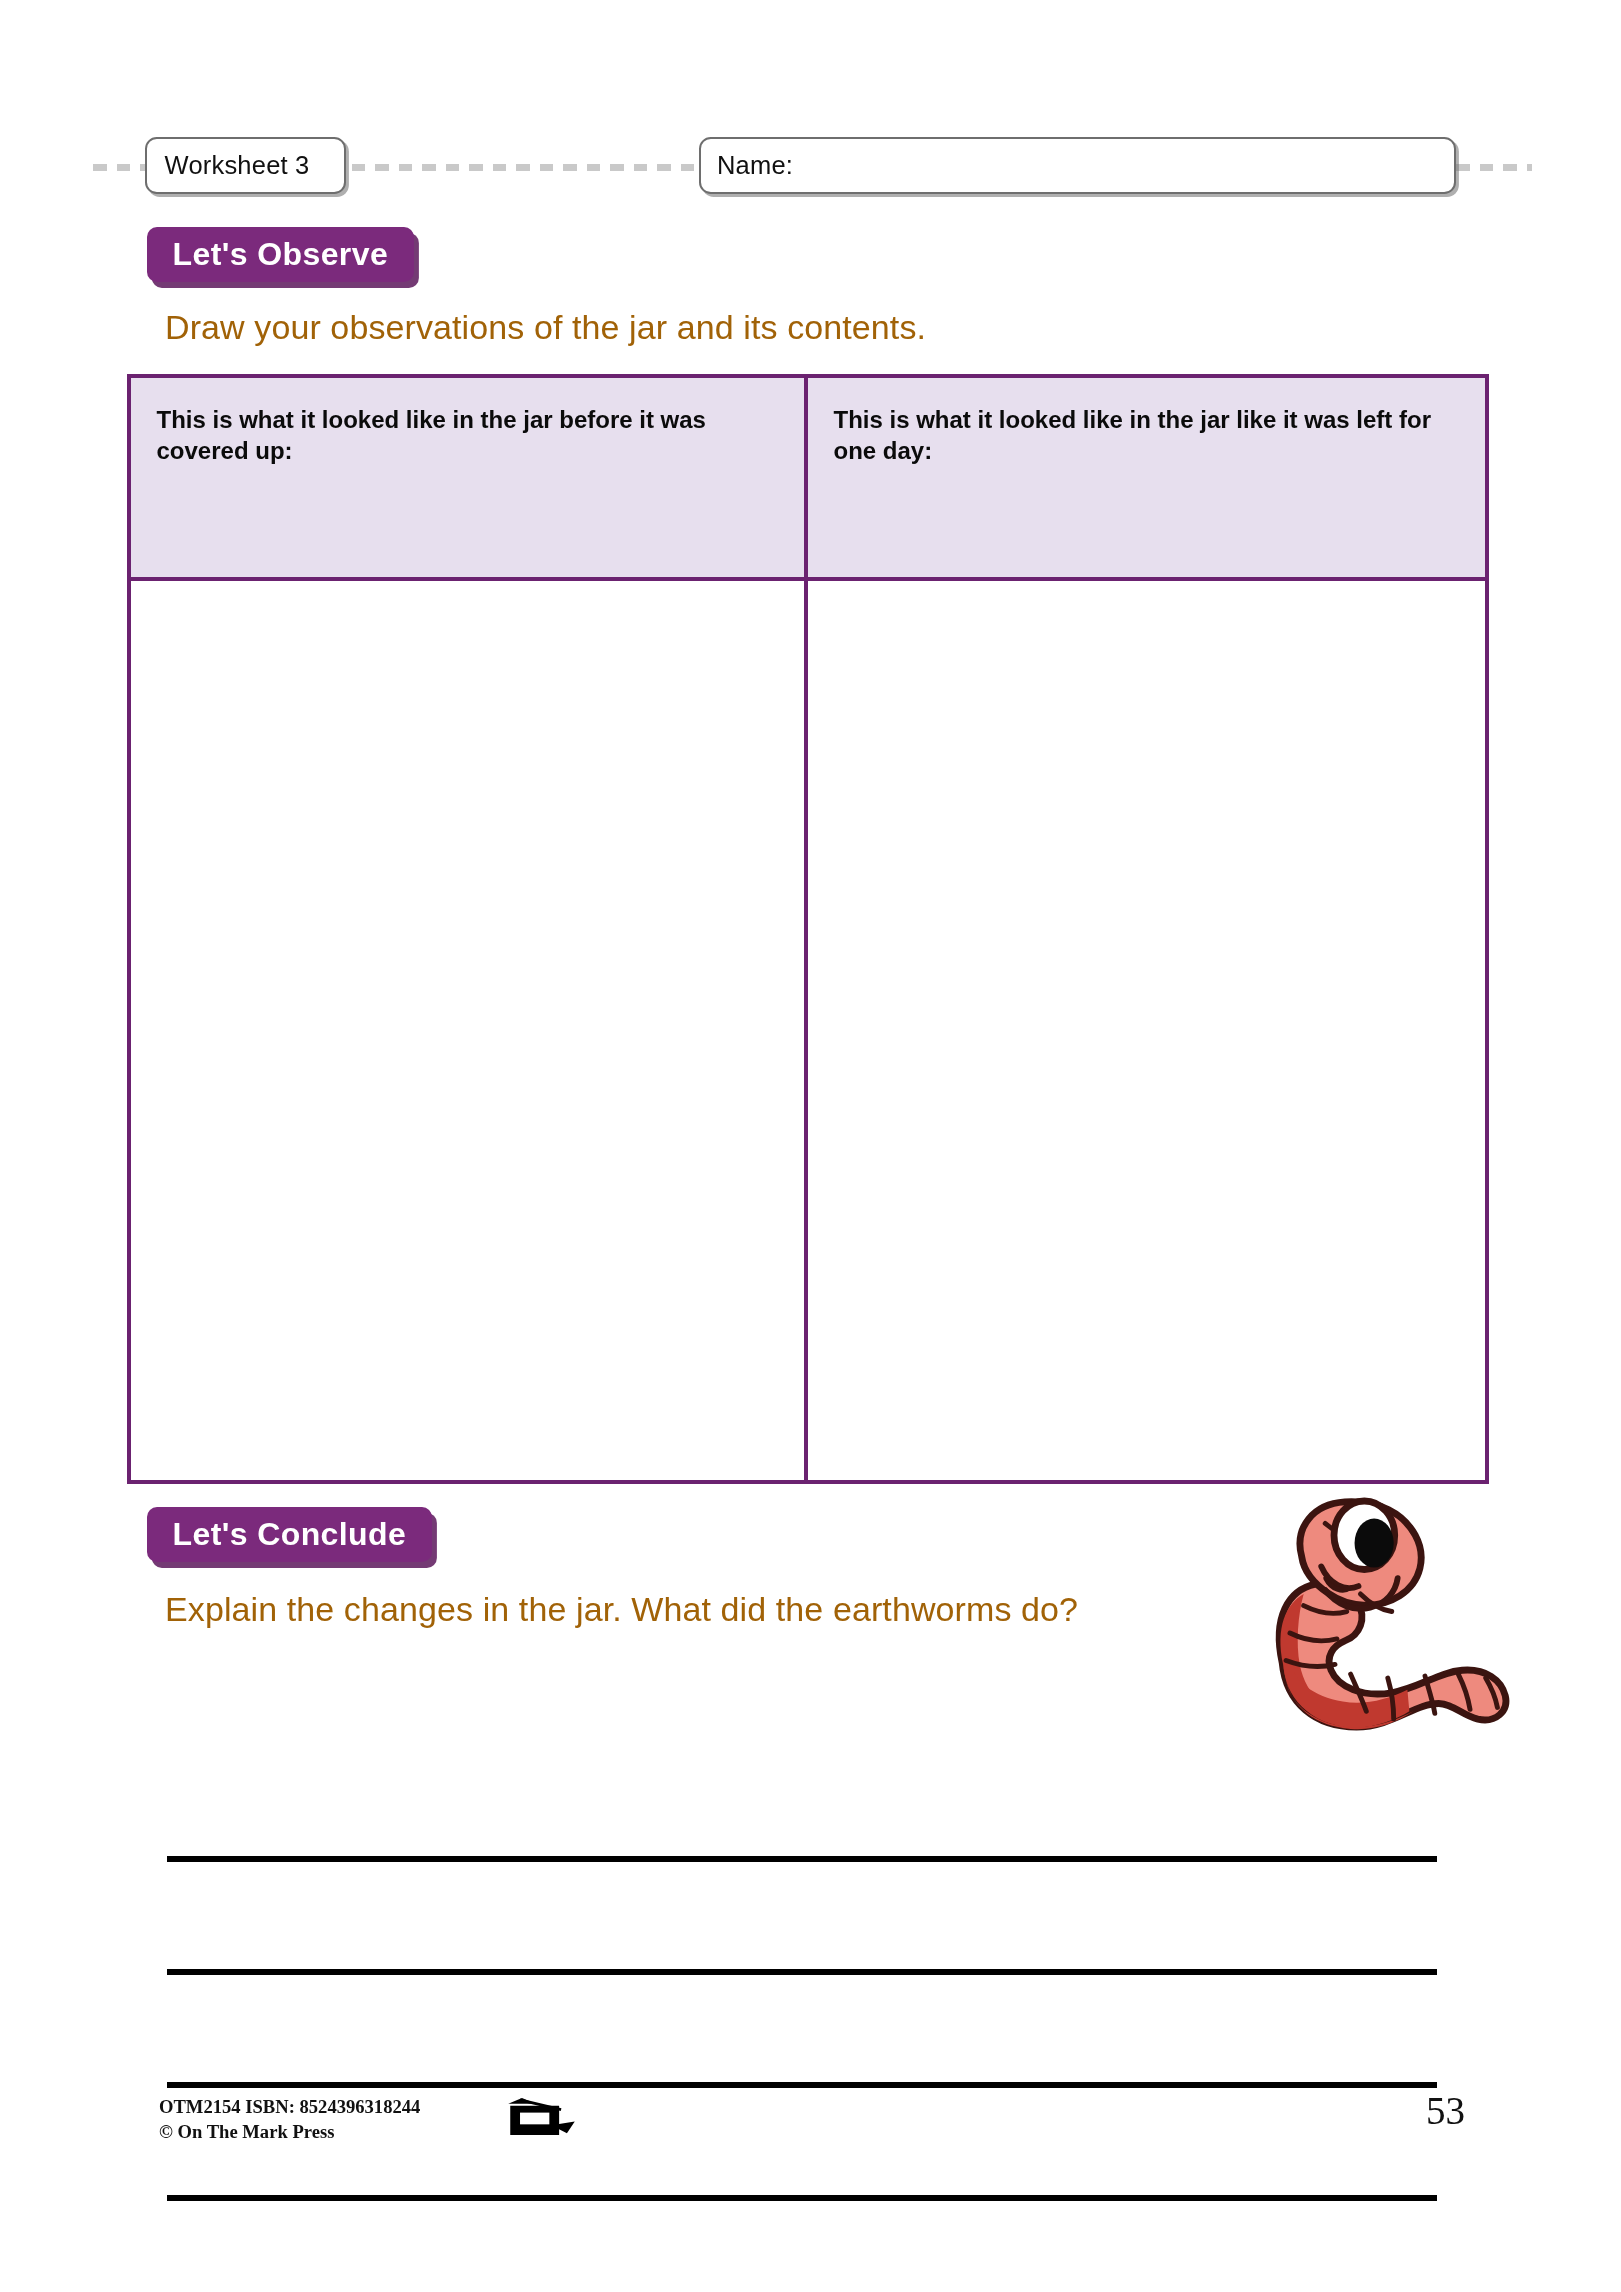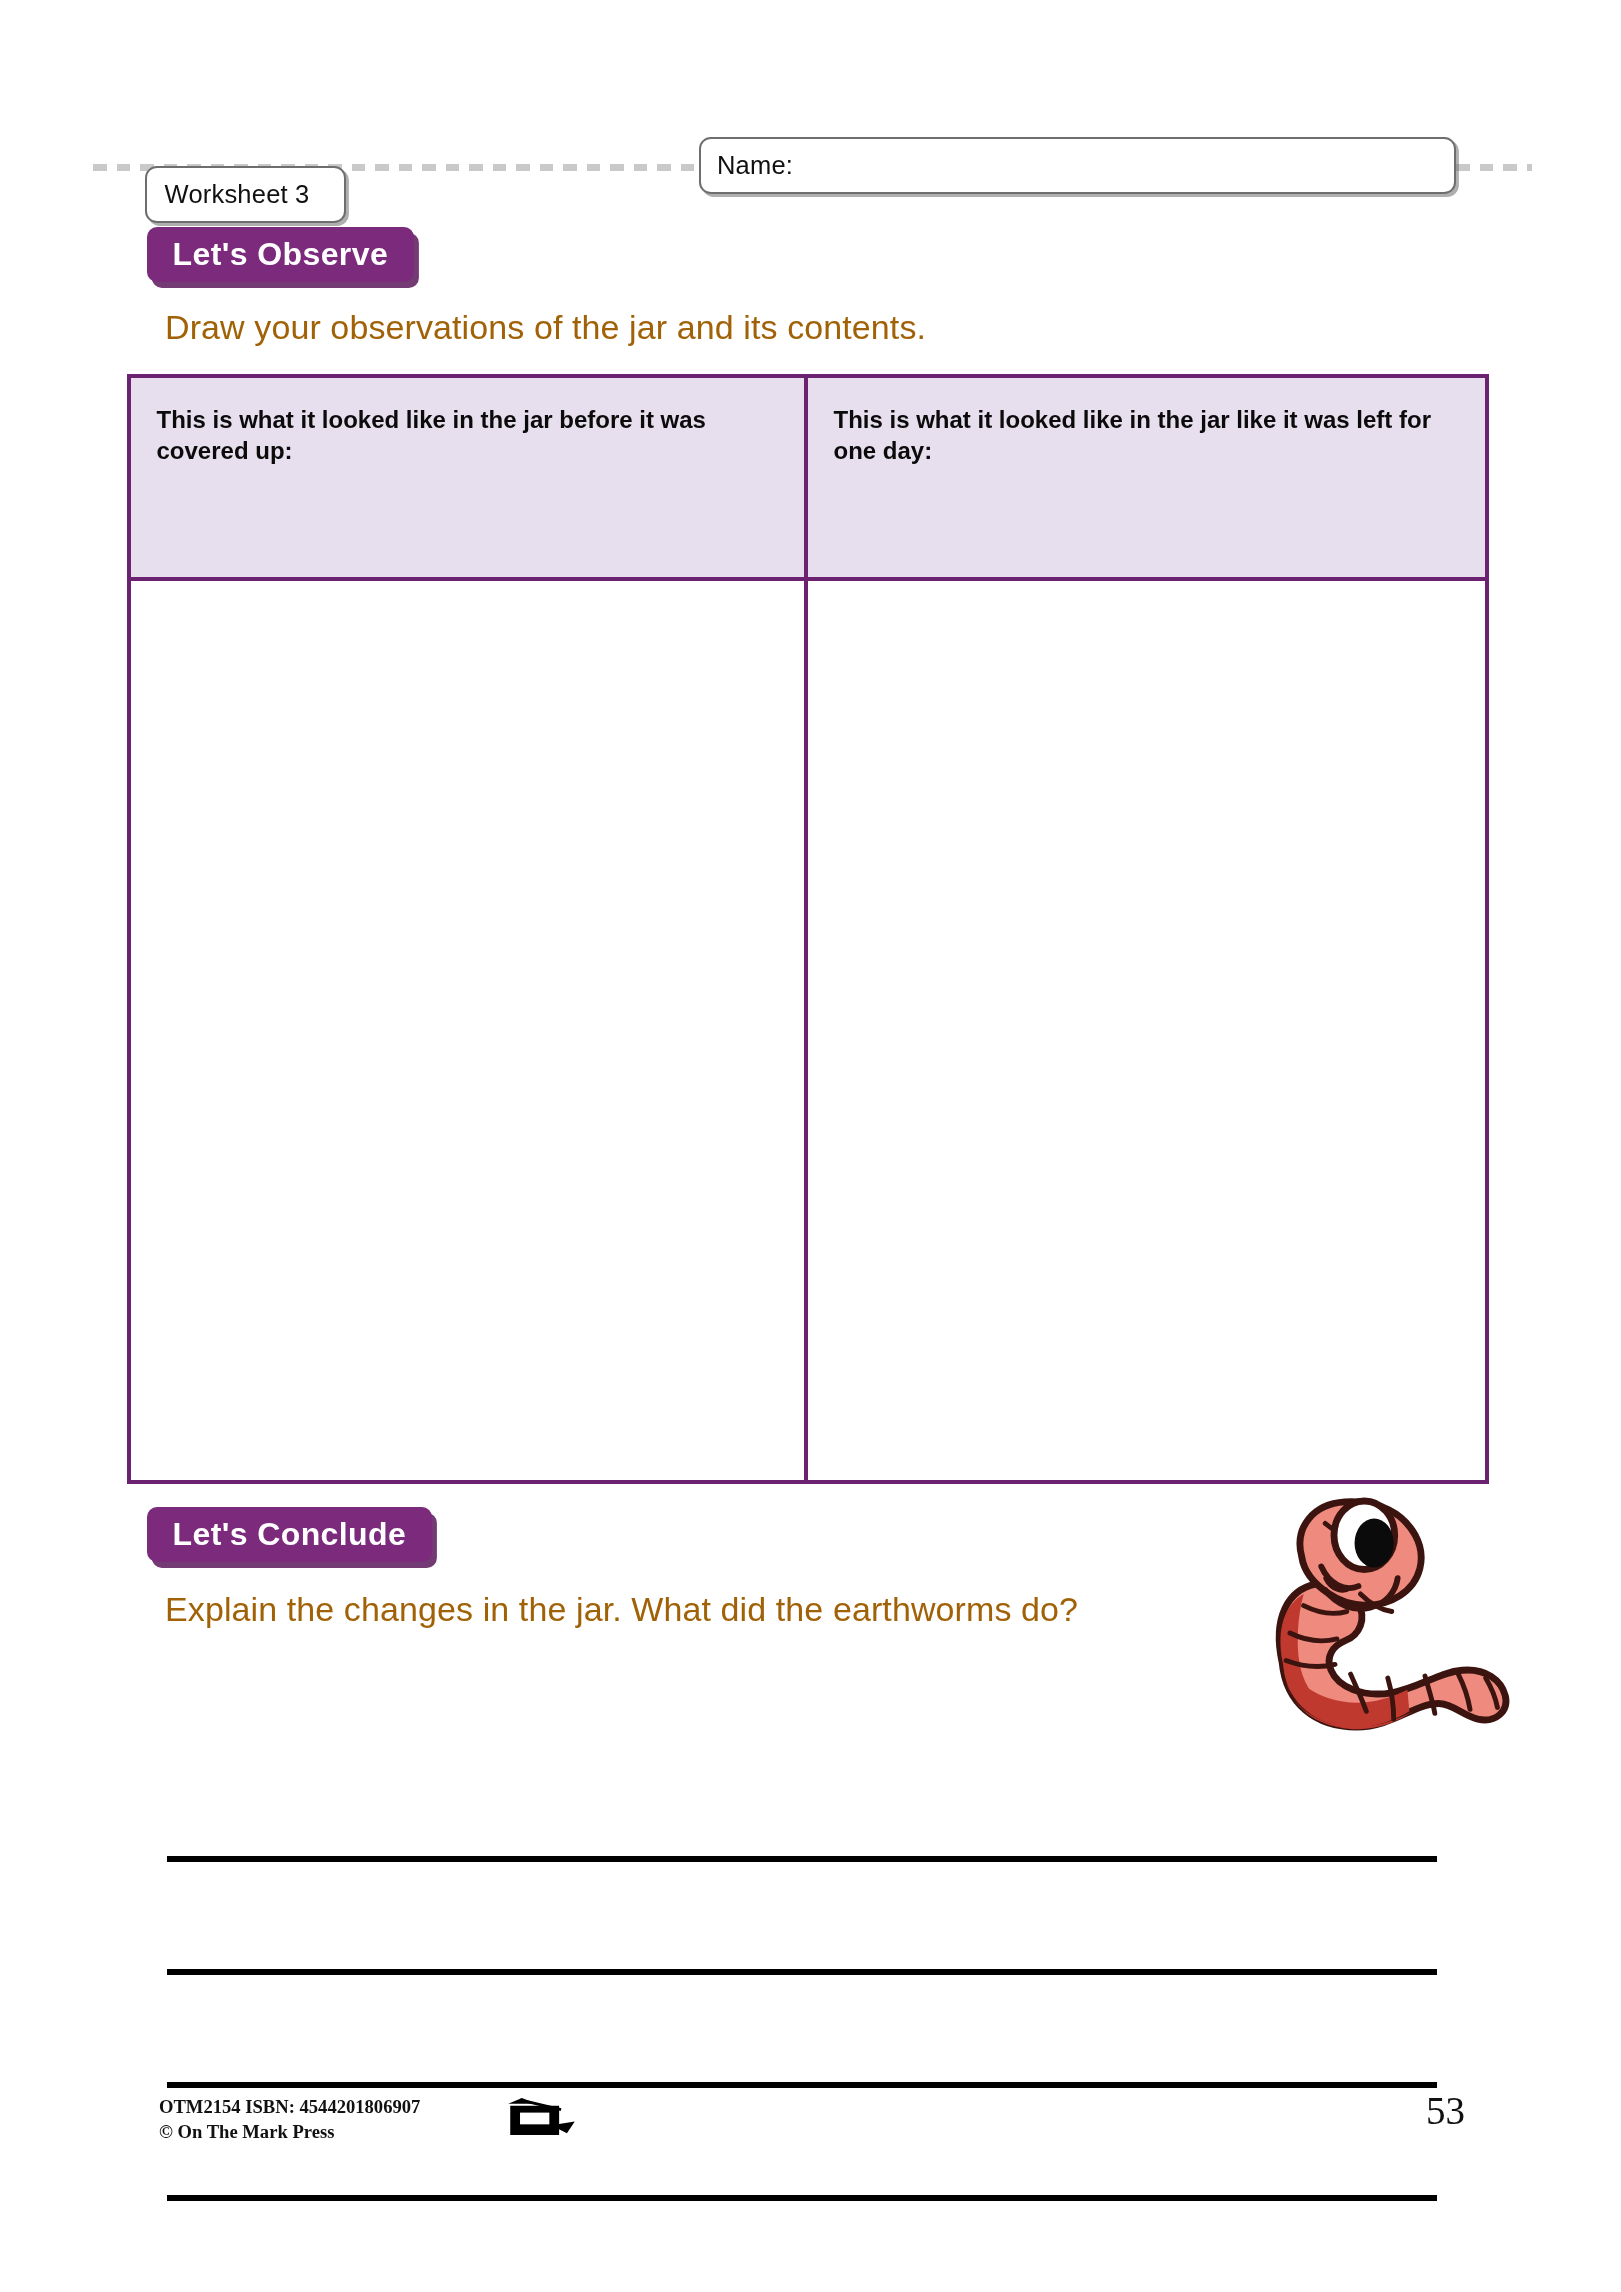--- a/index.html
+++ b/index.html
@@ -51,21 +51,21 @@
     display: flex;
     align-items: center;
     padding-left: 17.6px;
     height: 57px;
   }
   .tagbox span {
     font-size: 25.5px;
     color: #111111;
     letter-spacing: 0.2px;
   }
-  #worksheet-box { left: 52px; width: 201px; margin-top: 29px; }
+  #worksheet-box { left: 52px; width: 201px; }
   #name-box { left: 606px; width: 757px; padding-left: 16px; }
 
   
   .badge {
     position: absolute;
     box-sizing: border-box;
     background: #7B2A7C;
     border-radius: 10px;
     box-shadow: 4.9px 5.9px 0 rgba(92,24,92,0.85);
     display: flex;
@@ -305,21 +305,21 @@
     <path d="M84 92 C 90 104, 102 108, 110 102 C 102 106, 90 102, 84 92 Z" fill="#E05A86" stroke="#3B1410" stroke-width="4" stroke-linejoin="round"></path>
   </svg>
 
   <div class="write-line" id="write-line-0"></div>
   <div class="write-line" id="write-line-1"></div>
   <div class="write-line" id="write-line-2"></div>
   <div class="write-line" id="write-line-3"></div>
 
   <div id="footer">
     <div id="footer-text">
-      <div>OTM2154   ISBN: 4544201806907</div>
+      <div>OTM2154   ISBN: 8524396318244</div>
       <div>© On The Mark Press</div>
     </div>
     <svg id="footer-logo" width="73" height="43" viewBox="0 0 74 44" aria-hidden="true">
       <path d="M4 10 L4 40 L54 40 L54 10 Z" fill="#000000"></path>
       <path d="M2 8 L16 2 L30 8 Z" fill="#000000"></path>
       <path d="M14 4 L56 14" stroke="#000000" stroke-width="3" fill="none"></path>
       <rect x="14" y="17" width="30" height="12" fill="#ffffff"></rect>
       <path d="M46 30 L70 26 L62 38 Z" fill="#000000"></path>
     </svg>
   </div>

